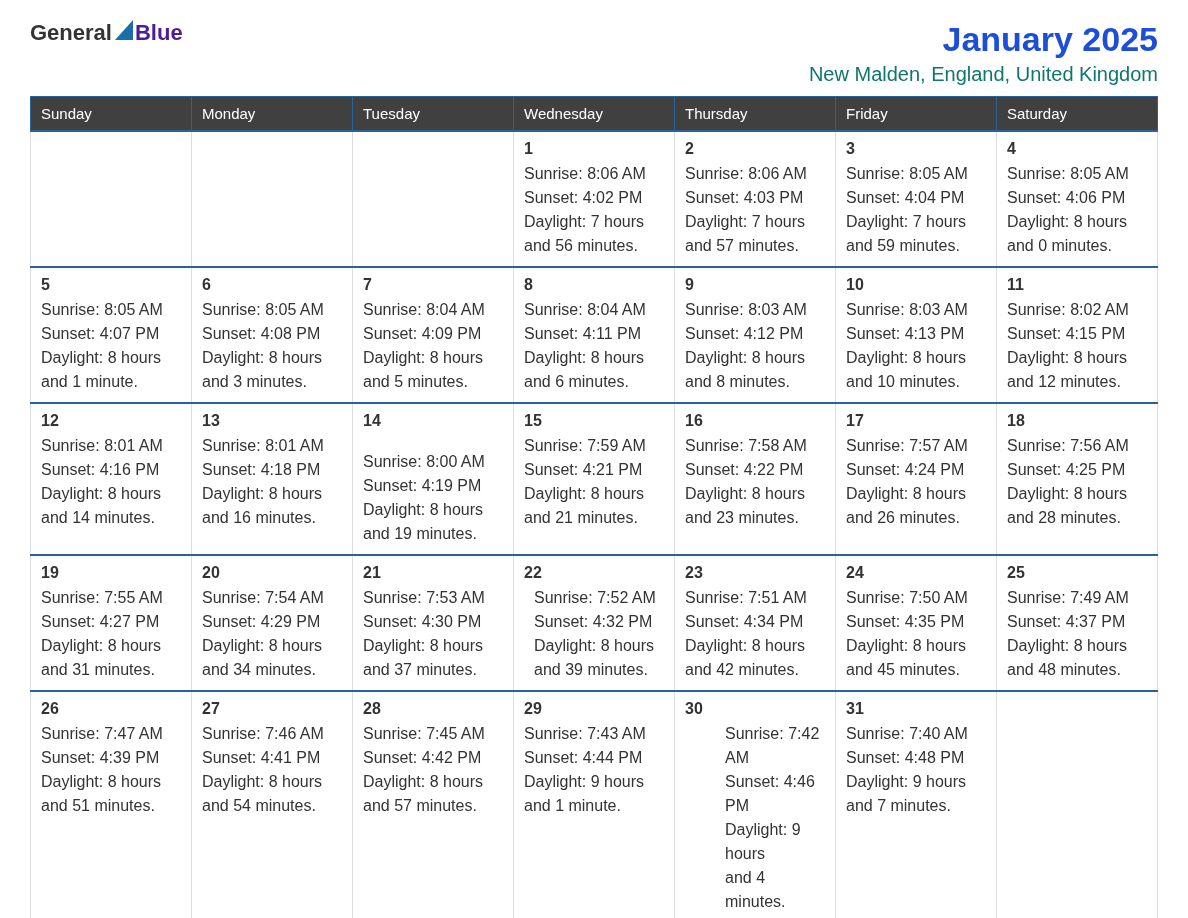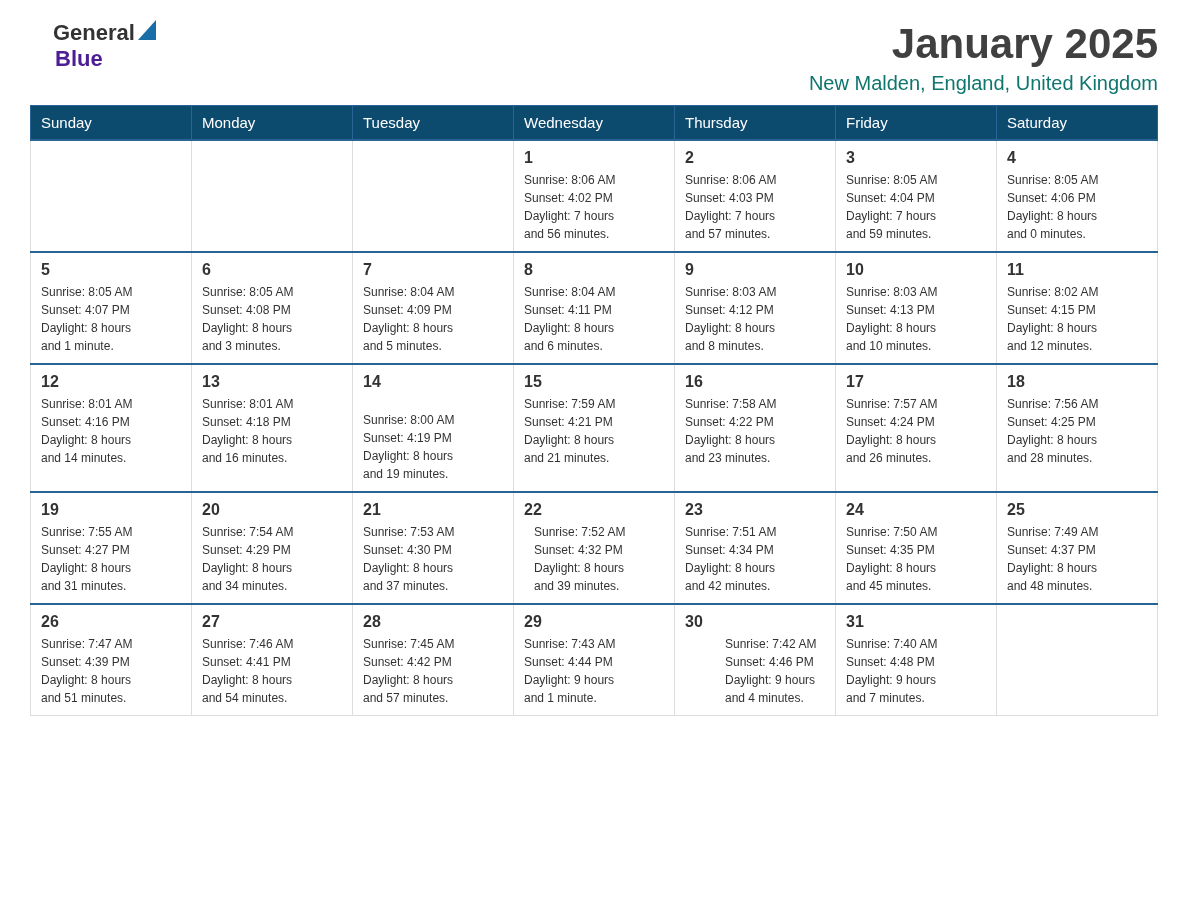--- a/index.html
+++ b/index.html
@@ -24,37 +24,37 @@
     }
     .logo-text-blue {
       font-size: 22px;
       font-weight: bold;
       color: #4c1d95;
     }
     .title-block {
       text-align: right;
     }
     .title-block h1 {
-      font-size: 42px;
+      font-size: 34px;
       font-weight: bold;
-      color: #404040;
+      color: #1d4ed8;
     }
     .title-block h2 {
       font-size: 20px;
       font-weight: normal;
       color: #0f766e;
       margin-top: 4px;
     }
     .calendar {
       width: 100%;
       border-collapse: collapse;
       margin-top: 10px;
     }
     .calendar th {
-      background-color: #0c4a6e;
+      background-color: #404040;
       color: #fff;
       padding: 8px 10px;
       text-align: left;
       font-size: 15px;
       font-weight: normal;
       border: 1px solid #2a6496;
     }
     .calendar td {
       vertical-align: top;
       padding: 8px 10px;
@@ -68,32 +68,31 @@
       border-left: 1px solid #ddd;
       border-right: 1px solid #ddd;
     }
     .day-number {
       font-size: 16px;
       font-weight: bold;
       color: #333;
       margin-bottom: 4px;
     }
     .day-info {
-      font-size: 12px;
+      font-size: 16px;
       color: #333;
       line-height: 1.5;
     }
     .empty-cell {
       background: #fff;
     }
     .logo-wrapper {
       display: flex;
-      flex-direction: column;
+      flex-direction: row;
       align-items: flex-start;
-      margin-left: 23px;
     }
     .logo-row {
       display: flex;
       align-items: center;
     }
   </style>
 </head>
 <body>
 
 <div class="header">

